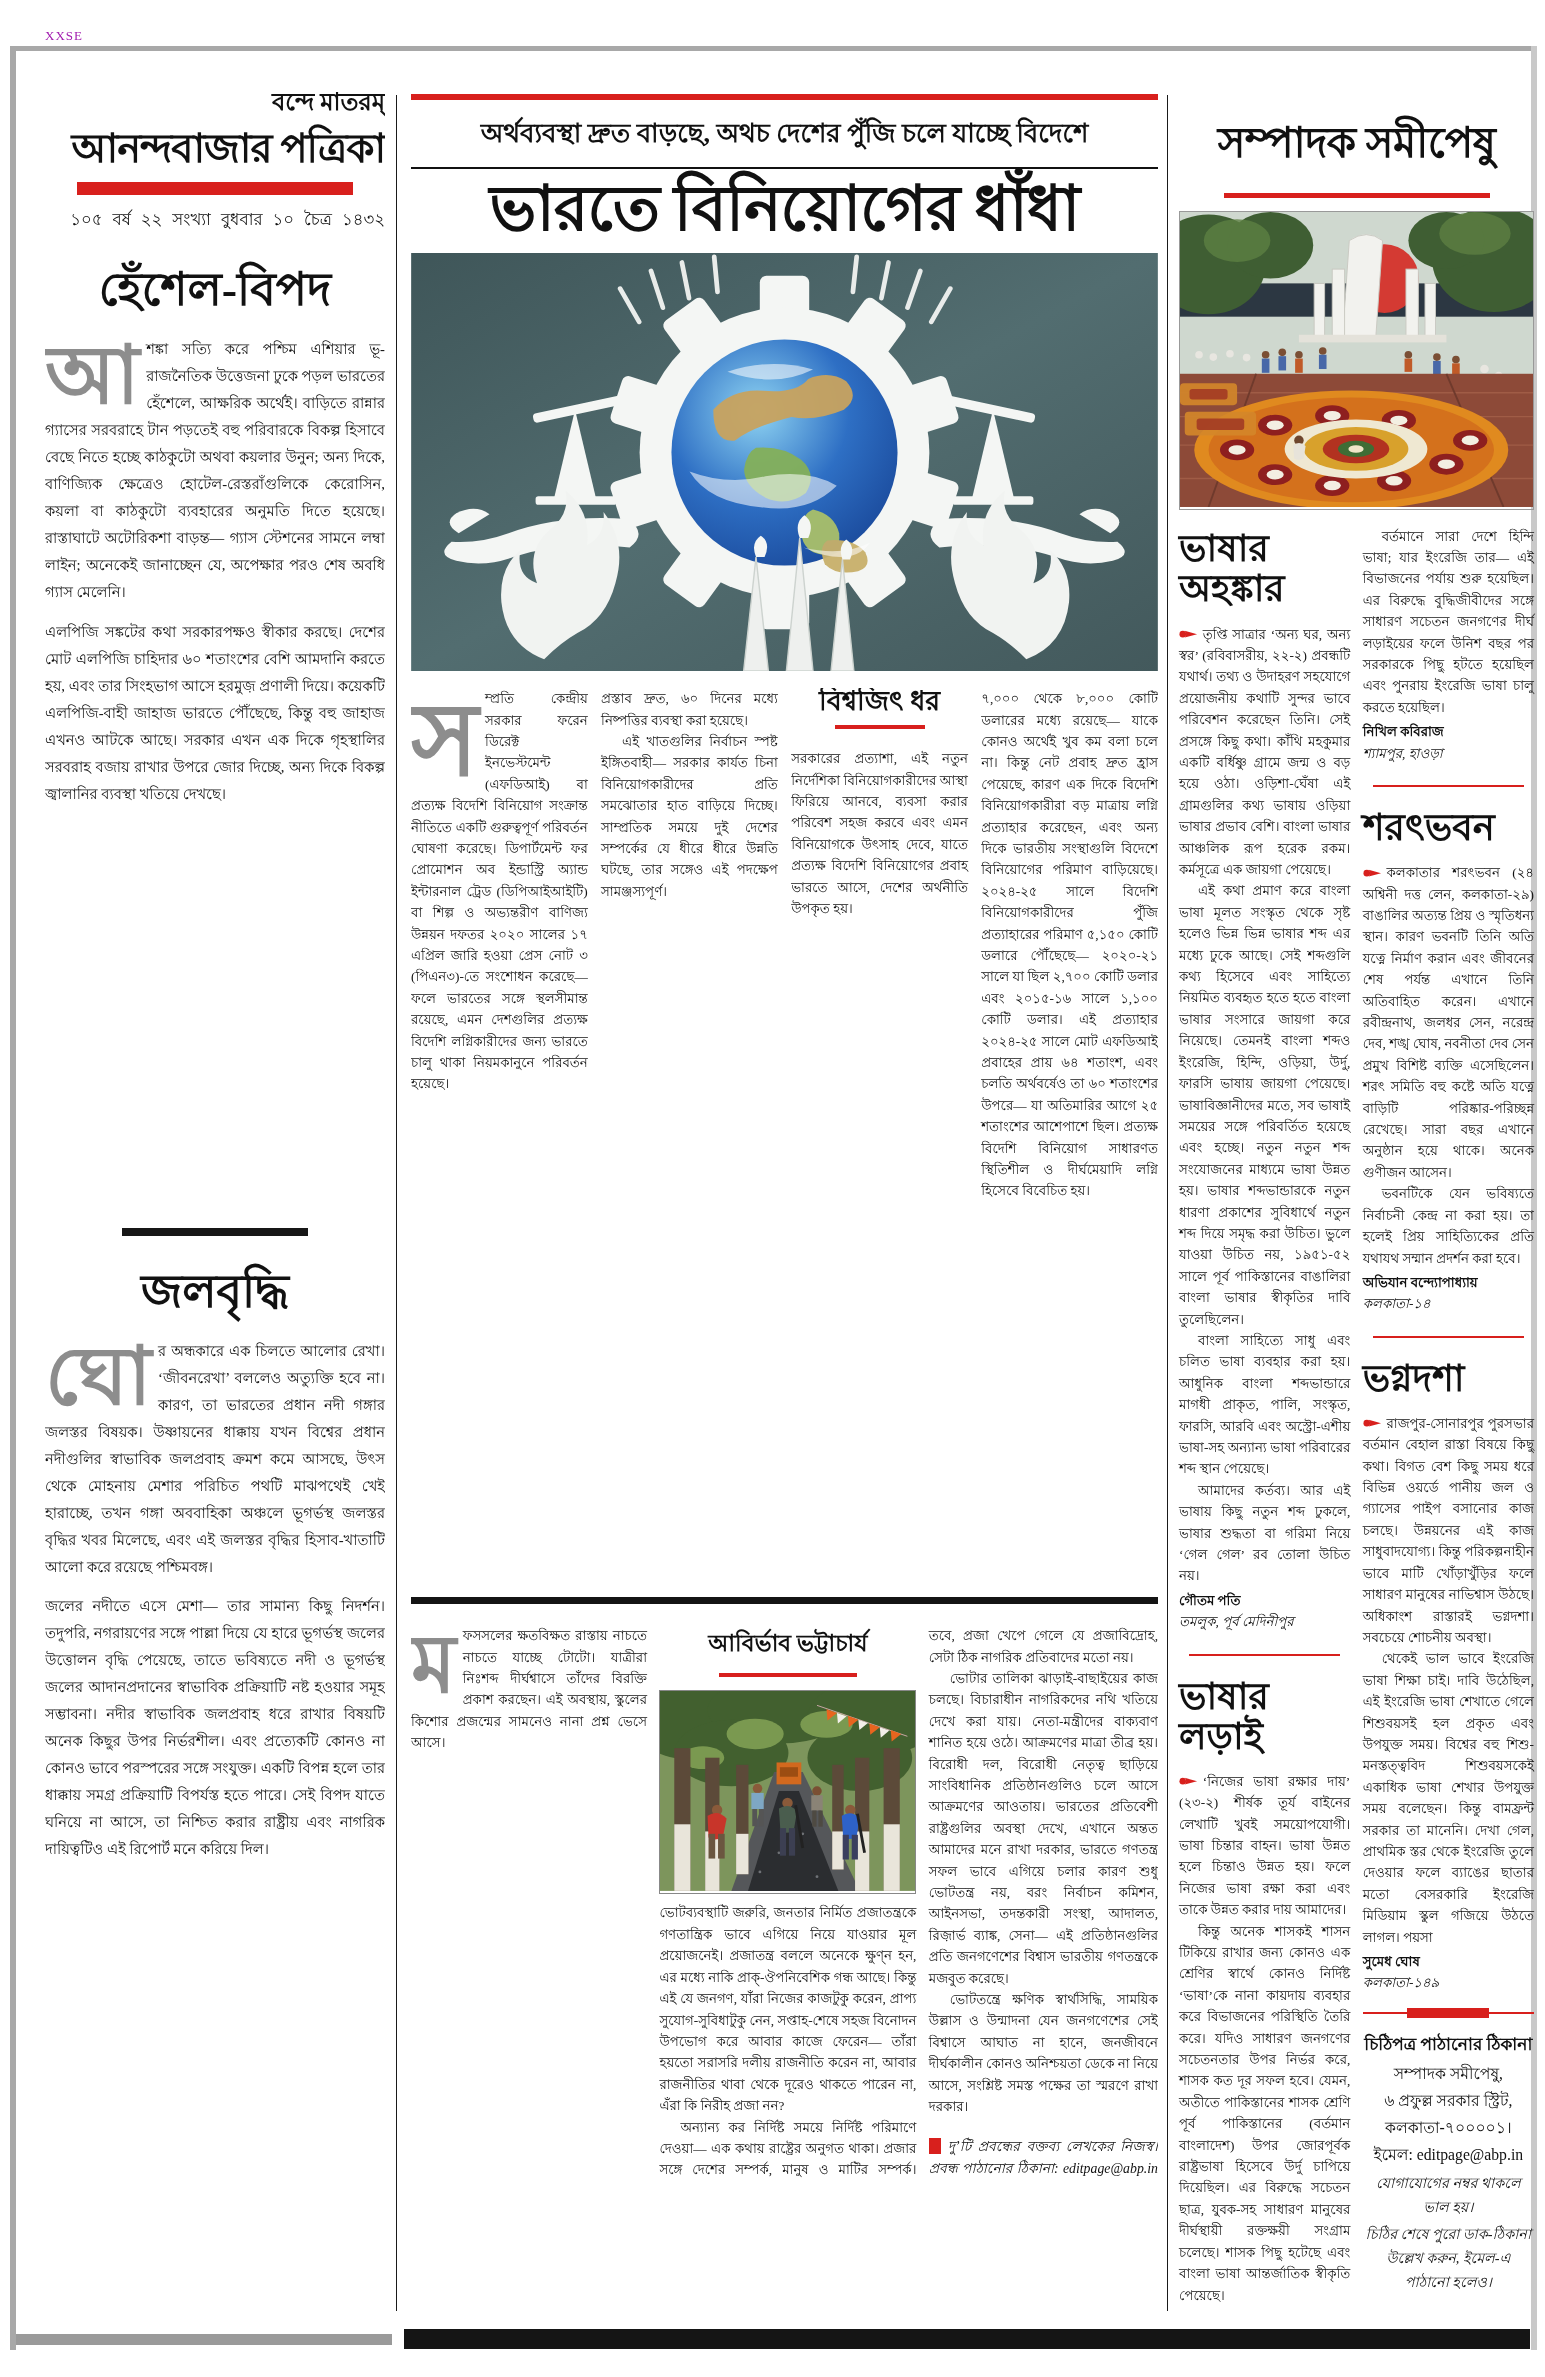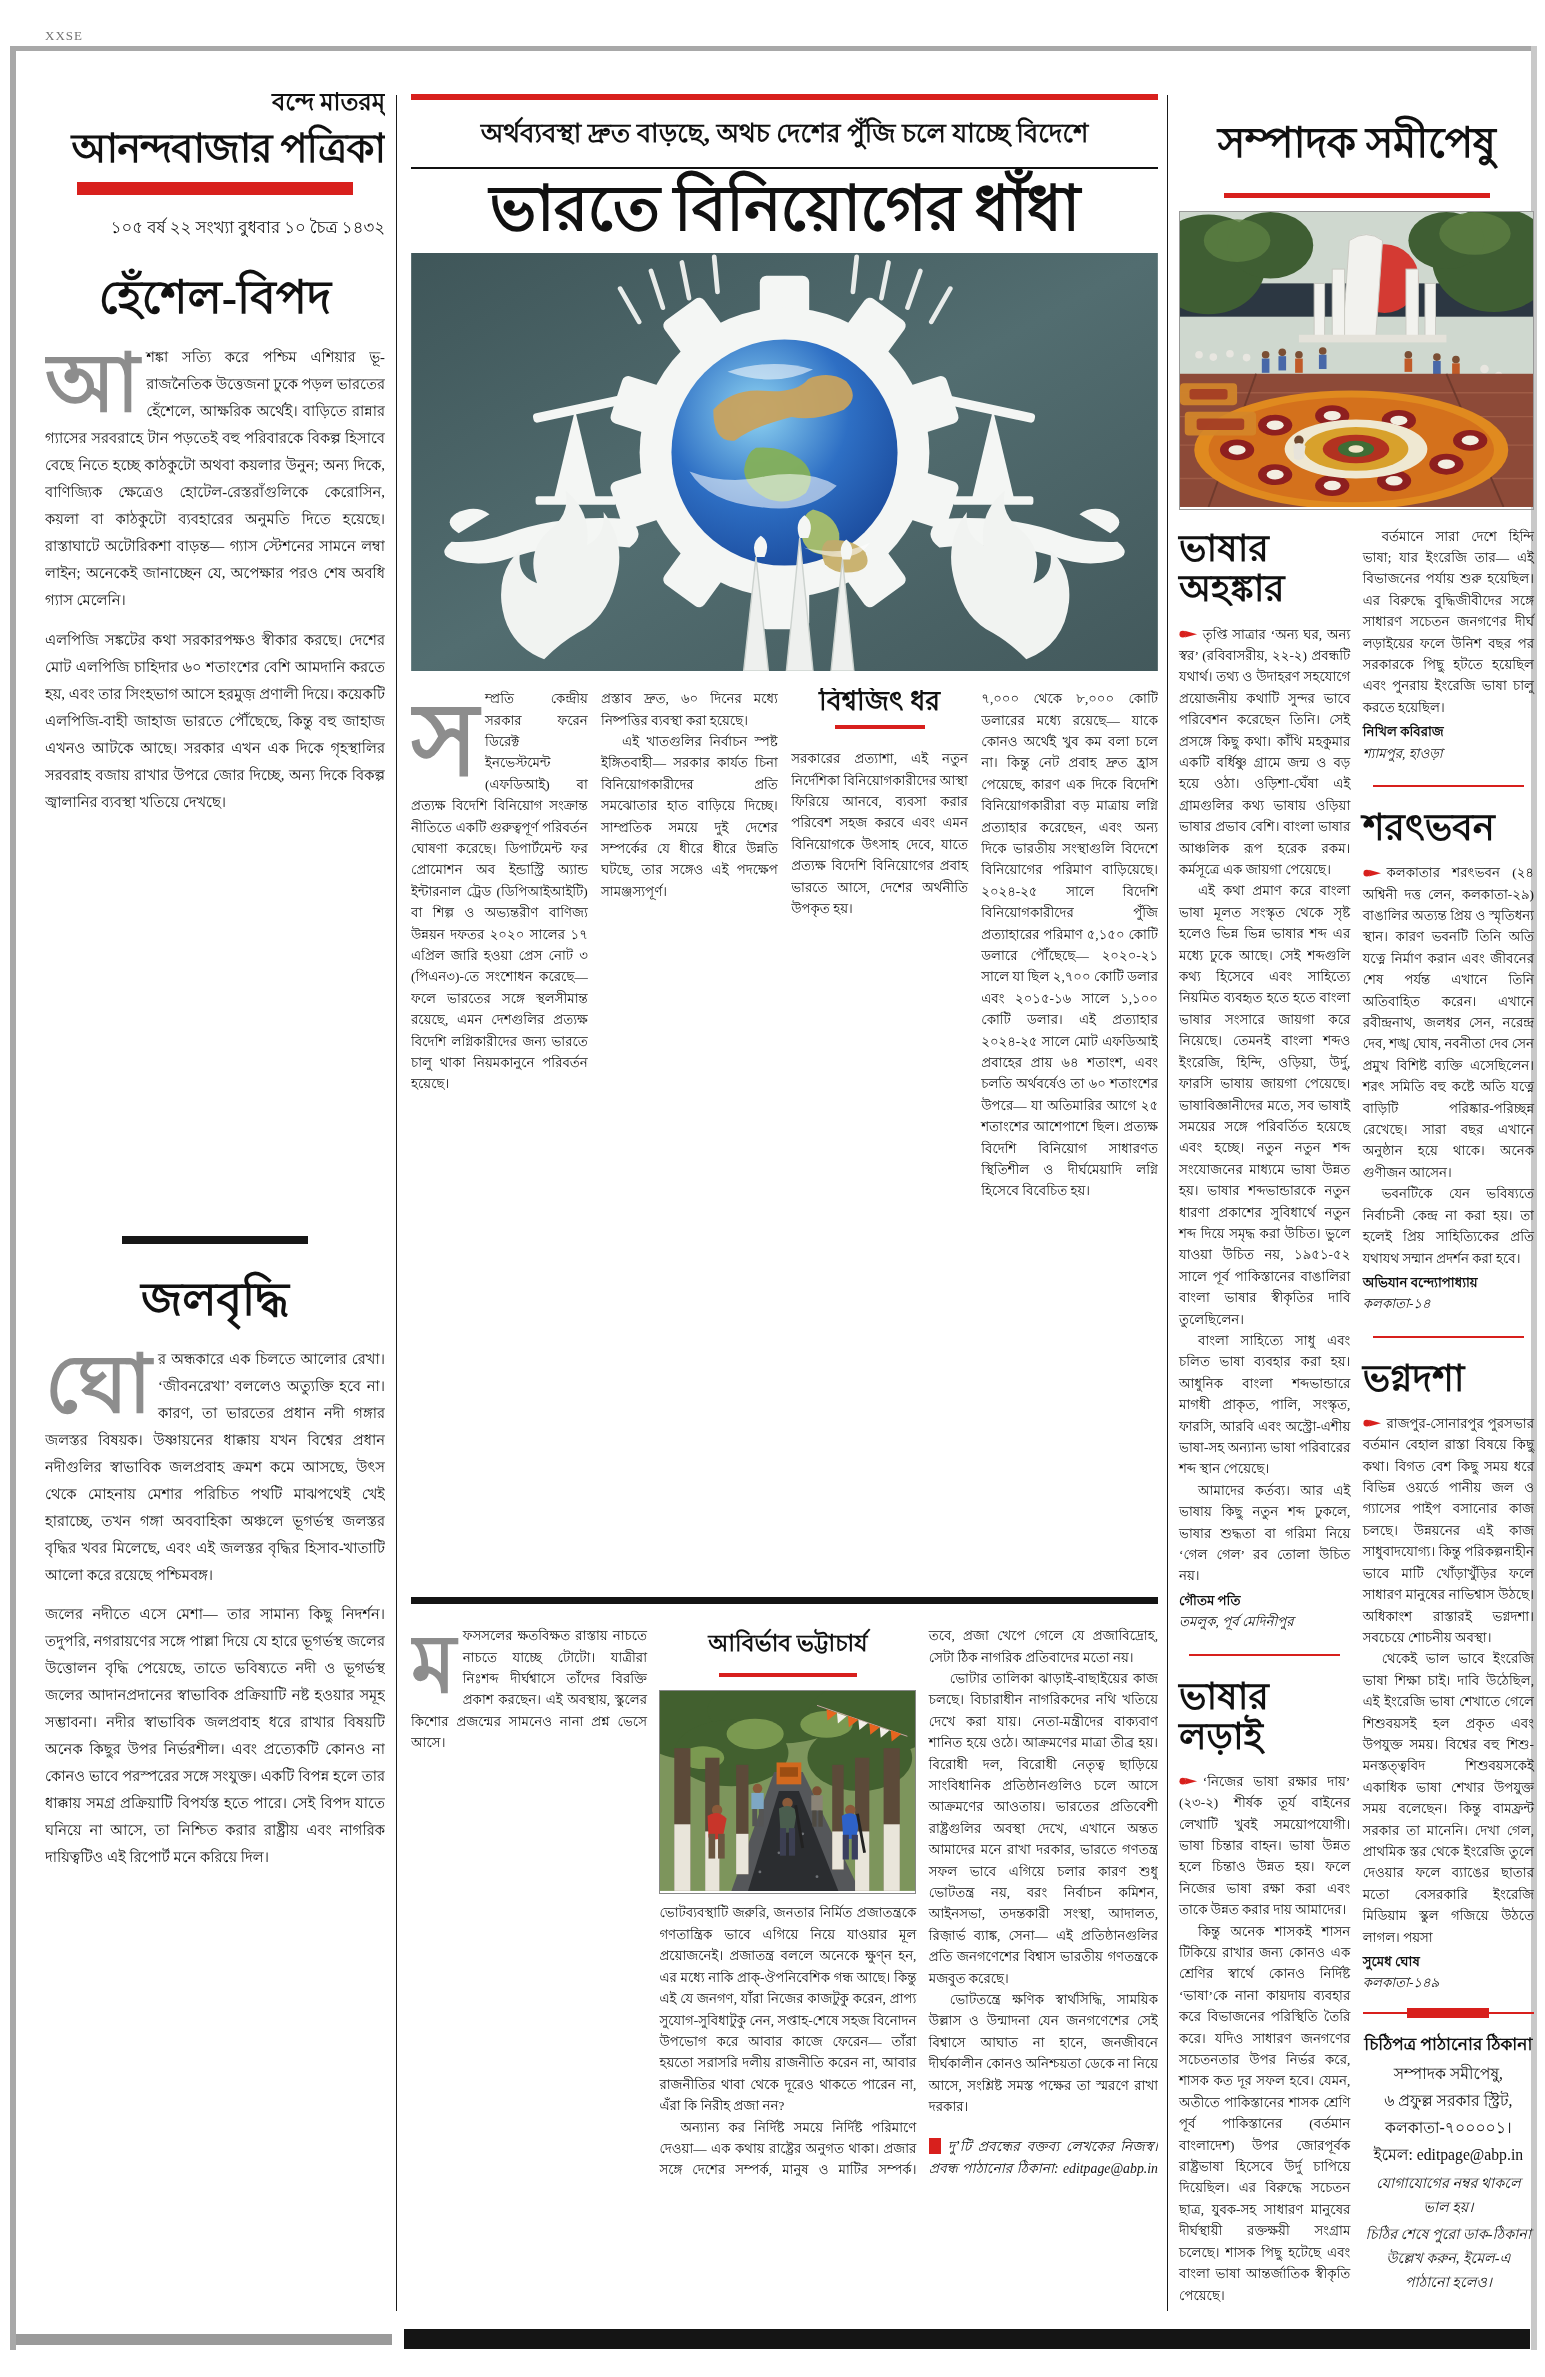--- a/index.html
+++ b/index.html
@@ -3,31 +3,31 @@
 <meta charset="utf-8">
 <style>
   html,body{margin:0;padding:0;background:#ffffff;}
   #page{position:relative;width:1545px;height:2389px;background:#fff;overflow:hidden;
         font-family:"Liberation Serif","DejaVu Serif",serif;color:#111;}
   .abs{position:absolute;}
   
   .frame-top{left:9.5px;top:46px;width:1527px;height:4.8px;background:#a8a8a8;}
   .frame-left{left:9.5px;top:46px;width:6.2px;height:2304px;background:#a8a8a8;}
   .frame-right{left:1531px;top:46px;width:6.2px;height:2304px;background:#c9c9c9;}
-  .corner-label{left:45px;top:27.6px;font-size:13px;color:#737373;letter-spacing:1px;}
+  .corner-label{left:45px;top:27.6px;font-size:13px;color:#a21caf;letter-spacing:1px;}
   .bottom-gray{left:15.7px;top:2334px;width:376px;height:11.4px;background:#9a9a9a;}
   .bottom-black{left:404px;top:2329px;width:1126px;height:20px;background:#151515;}
   .vrule{width:1.4px;background:#1a1a1a;}
   
   .left-col{left:45px;top:56px;width:340px;height:2268px;overflow:hidden;}
   .masthead{text-align:right;}
   .m-slogan{font-size:24px;font-weight:bold;margin-top:27px;}
   .m-title{font-size:40px;font-weight:bold;line-height:1.05;margin-top:4.8px;letter-spacing:-1px;}
   .m-redbar{width:276px;height:13px;margin:12.4px auto 0 auto;}
-  .m-dateline{font-size:16.6px;margin-top:20px;}
+  .m-dateline{font-size:16.6px;margin-top:12px;font-family:Liberation Mono, monospace;}
   .ed-title{font-size:46px;font-weight:bold;text-align:center;margin-top:33px;line-height:1.0;}
   .ed-body{margin-top:23px;font-size:14.7px;line-height:27px;text-align:justify;}
   .ed-body p{margin:0 0 12.4px 0;}
   .ed1-wrap{height:980px;overflow:hidden;}
   .dropcap{float:left;color:#8d8d8d;font-weight:bold;line-height:0.78;padding:8.6px 6.7px 0 0;}
   .dc-big{font-size:81px;}
   .ed-divider{width:186px;height:7.1px;background:#171717;margin:14.3px auto 0 auto;}
   .ed2-wrap{height:842px;overflow:hidden;}
   
   .center-col{left:411px;top:94px;width:747px;}

